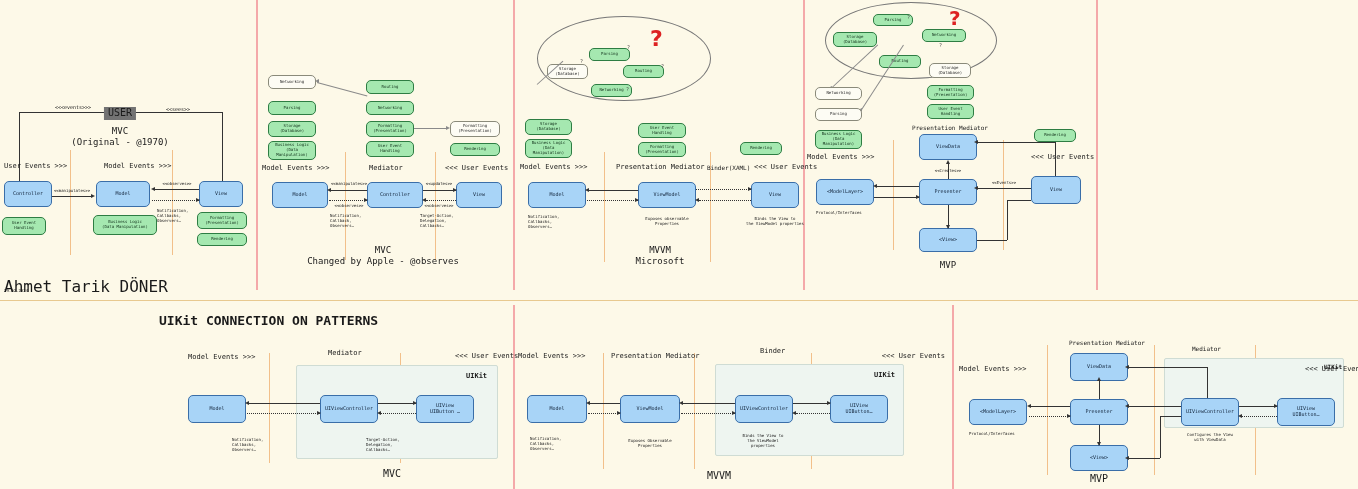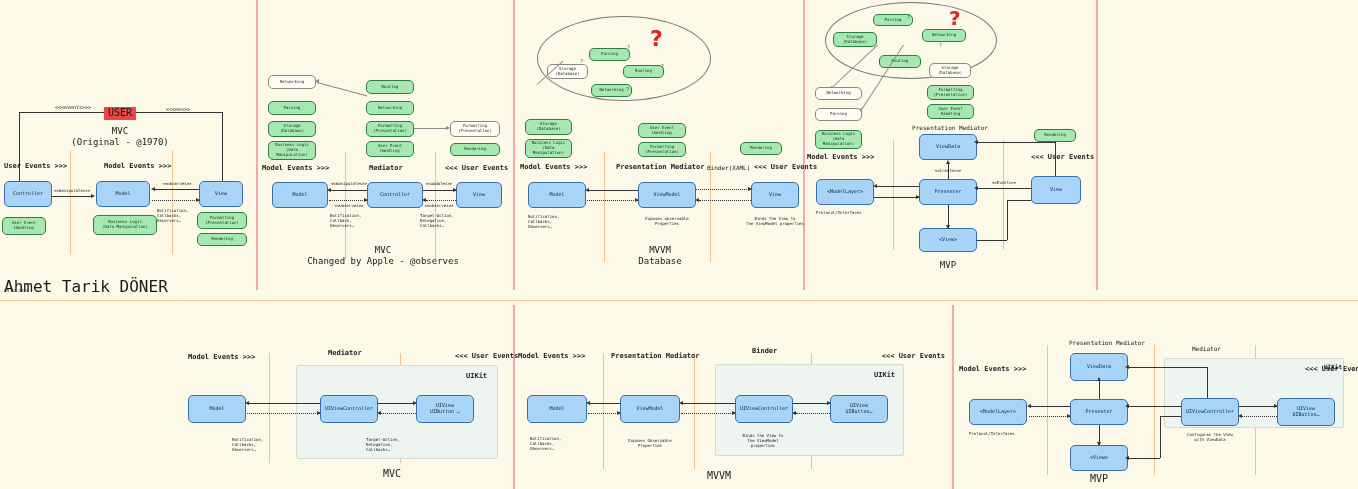--- a/index.html
+++ b/index.html
@@ -21,21 +21,21 @@
   .blue{background:#a8d4f7;border:1px solid #3a6ea8;color:#12243a;}
   .green{background:#a5e8b0;border:1px solid #2e7d43;color:#13331c;}
   .white{background:#fdfcf4;border:1px solid #8a8a7a;color:#2a2a2a;}
   .uikit-zone{background:#eef5f0;border:1px solid #cfdcd4;border-radius:2px;position:absolute;}
 
   
   .lbl{position:absolute;white-space:pre;line-height:1.25;}
   .t4{font-size:4px;}
   .t5{font-size:5px;}
   .t6{font-size:6px;}
-  .t7{font-size:7px;font-weight:bold;}
+  .t7{font-size:7px;}
   .t9{font-size:9px;}
   .t10{font-size:10px;}
   .t11{font-size:16px;}
   .t13{font-size:13px;}
   .ctr{text-align:center;transform:translateX(-50%);}
   .bold{font-weight:bold;}
 
   
   .vline{position:absolute;width:1px;background:#f2c08a;}
   .redline{position:absolute;width:1.5px;background:#f4a9a9;}
@@ -79,21 +79,21 @@
 
     <div class="ln lnh" style="left:19px;top:112px;width:203px;"></div>
     <div class="ln lnv" style="left:19px;top:112px;height:74px;"></div>
     <div class="ln lnv" style="left:222px;top:112px;height:74px;"></div>
     <div class="arw arw-d" style="left:17px;top:183px;"></div>
     <div class="arw arw-d" style="left:220px;top:183px;"></div>
 
     <div class="lbl t5 ctr" style="left:73px;top:104px;">&lt;&lt;&lt;events&gt;&gt;&gt;</div>
     <div class="lbl t5 ctr" style="left:178px;top:106px;">&lt;&lt;sees&gt;&gt;</div>
 
-    <div class="lbl t10 ctr" style="left:120px;top:107px;background:#ef4444;padding:0 4px;">USER</div>
+    <div class="lbl t10 ctr" style="left:120px;top:107px;background:#737373;padding:0 4px;">USER</div>
     <div class="lbl t9 ctr" style="left:120px;top:126px;">MVC</div>
     <div class="lbl t9 ctr" style="left:120px;top:137px;">(Original - @1970)</div>
 
     <div class="lbl t7" style="left:4px;top:162px;">User Events &gt;&gt;&gt;</div>
     <div class="lbl t7" style="left:104px;top:162px;">Model Events &gt;&gt;&gt;</div>
 
     <div class="box blue t5" style="left:4px;top:181px;width:48px;height:26px;">Controller</div>
     <div class="box blue t5" style="left:96px;top:181px;width:54px;height:26px;">Model</div>
     <div class="box blue t5" style="left:199px;top:181px;width:44px;height:26px;">View</div>
 
@@ -240,21 +240,21 @@
 
     <div class="lbl t4" style="left:15px;top:214px;">Notification,
 Callbacks,
 Observers…</div>
     <div class="lbl t4 ctr" style="left:154px;top:216px;text-align:center;">Exposes observable
 Properties</div>
     <div class="lbl t4 ctr" style="left:262px;top:216px;text-align:center;">Binds the View to
 the ViewModel properties</div>
 
     <div class="lbl t9 ctr" style="left:147px;top:245px;">MVVM</div>
-    <div class="lbl t9 ctr" style="left:147px;top:256px;">Database</div>
+    <div class="lbl t9 ctr" style="left:147px;top:256px;">Microsoft</div>
   </div>
 
   <div class="abs" style="left:803px;top:0;width:293px;height:290px;">
 
     <div class="vline" style="left:90px;top:140px;height:110px;"></div>
     <div class="vline" style="left:200px;top:140px;height:110px;"></div>
 
     <div class="ell" style="left:22px;top:2px;width:170px;height:75px;"></div>
     <div class="qmark" style="left:146px;top:6px;font-size:20px;">?</div>
 
@@ -318,20 +318,21 @@
 
     <div class="ln lnh" style="left:174px;top:240px;width:30px;"></div>
     <div class="ln lnv" style="left:204px;top:200px;height:40px;"></div>
     <div class="ln lnh" style="left:204px;top:200px;width:24px;"></div>
 
     <div class="lbl t4" style="left:13px;top:210px;">Protocol/Interfaces</div>
 
     <div class="lbl t9 ctr" style="left:145px;top:260px;">MVP</div>
   </div>
 
+  <div class="lbl t13 bold" style="left:159px;top:313px;">UIKit CONNECTION ON PATTERNS</div>
 
   <div class="abs" style="left:0;top:305px;width:513px;height:184px;">
 
     <div class="vline" style="left:269px;top:48px;height:110px;"></div>
     <div class="vline" style="left:400px;top:48px;height:110px;"></div>
 
     <div class="uikit-zone" style="left:296px;top:60px;width:200px;height:92px;"></div>
     <div class="lbl t7 bold" style="left:466px;top:67px;">UIKit</div>
 
     <div class="lbl t7" style="left:188px;top:48px;">Model Events &gt;&gt;&gt;</div>
@@ -367,21 +368,21 @@
 
     <div class="vline" style="left:90px;top:48px;height:116px;"></div>
     <div class="vline" style="left:181px;top:48px;height:116px;"></div>
     <div class="vline" style="left:298px;top:48px;height:116px;"></div>
 
     <div class="uikit-zone" style="left:202px;top:59px;width:187px;height:90px;"></div>
     <div class="lbl t7 bold" style="left:361px;top:66px;">UIKit</div>
 
     <div class="lbl t7" style="left:5px;top:47px;">Model Events &gt;&gt;&gt;</div>
     <div class="lbl t7" style="left:98px;top:47px;">Presentation Mediator</div>
-    <div class="lbl t7" style="left:239px;top:42px;">Binder</div>
+    <div class="lbl t7" style="left:247px;top:42px;">Binder</div>
     <div class="lbl t7" style="left:889px;top:47px;left:auto;right:7px;">&lt;&lt;&lt; User Events</div>
 
     <div class="box blue t5" style="left:14px;top:90px;width:60px;height:28px;">Model</div>
     <div class="box blue t5" style="left:107px;top:90px;width:60px;height:28px;">ViewModel</div>
     <div class="box blue t5" style="left:222px;top:90px;width:58px;height:28px;">UIViewController</div>
     <div class="box blue t5" style="left:317px;top:90px;width:58px;height:28px;">UIView
 UIButton…</div>
 
     <div class="ln lnh" style="left:77px;top:98px;width:30px;"></div>
     <div class="arw arw-l" style="left:73px;top:95.5px;"></div>

